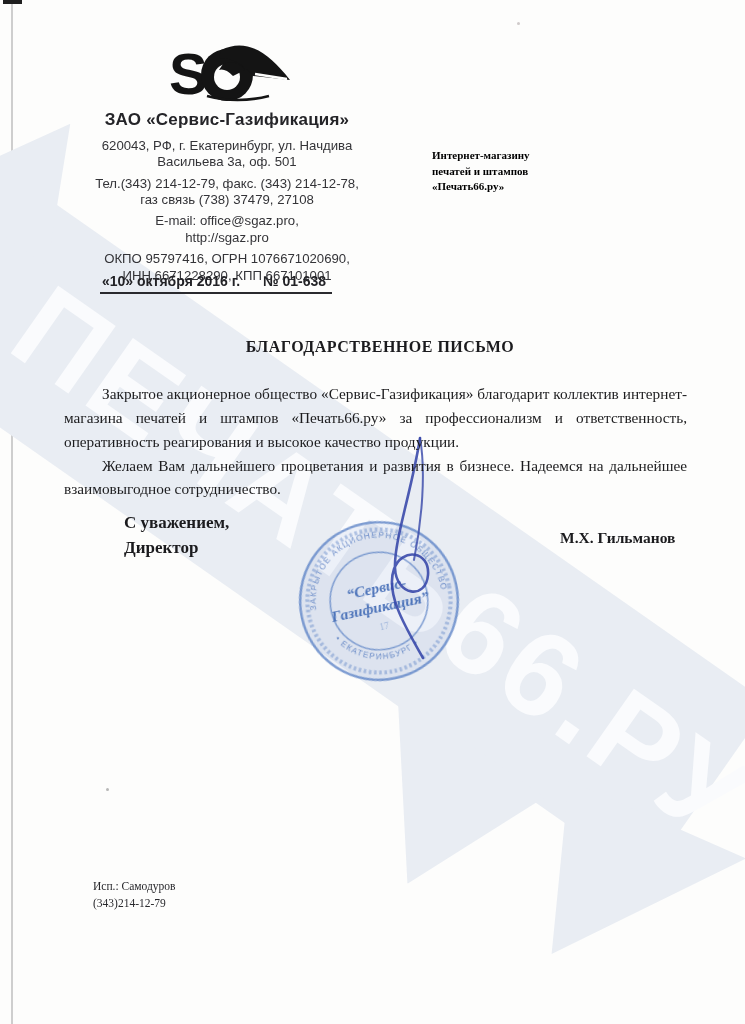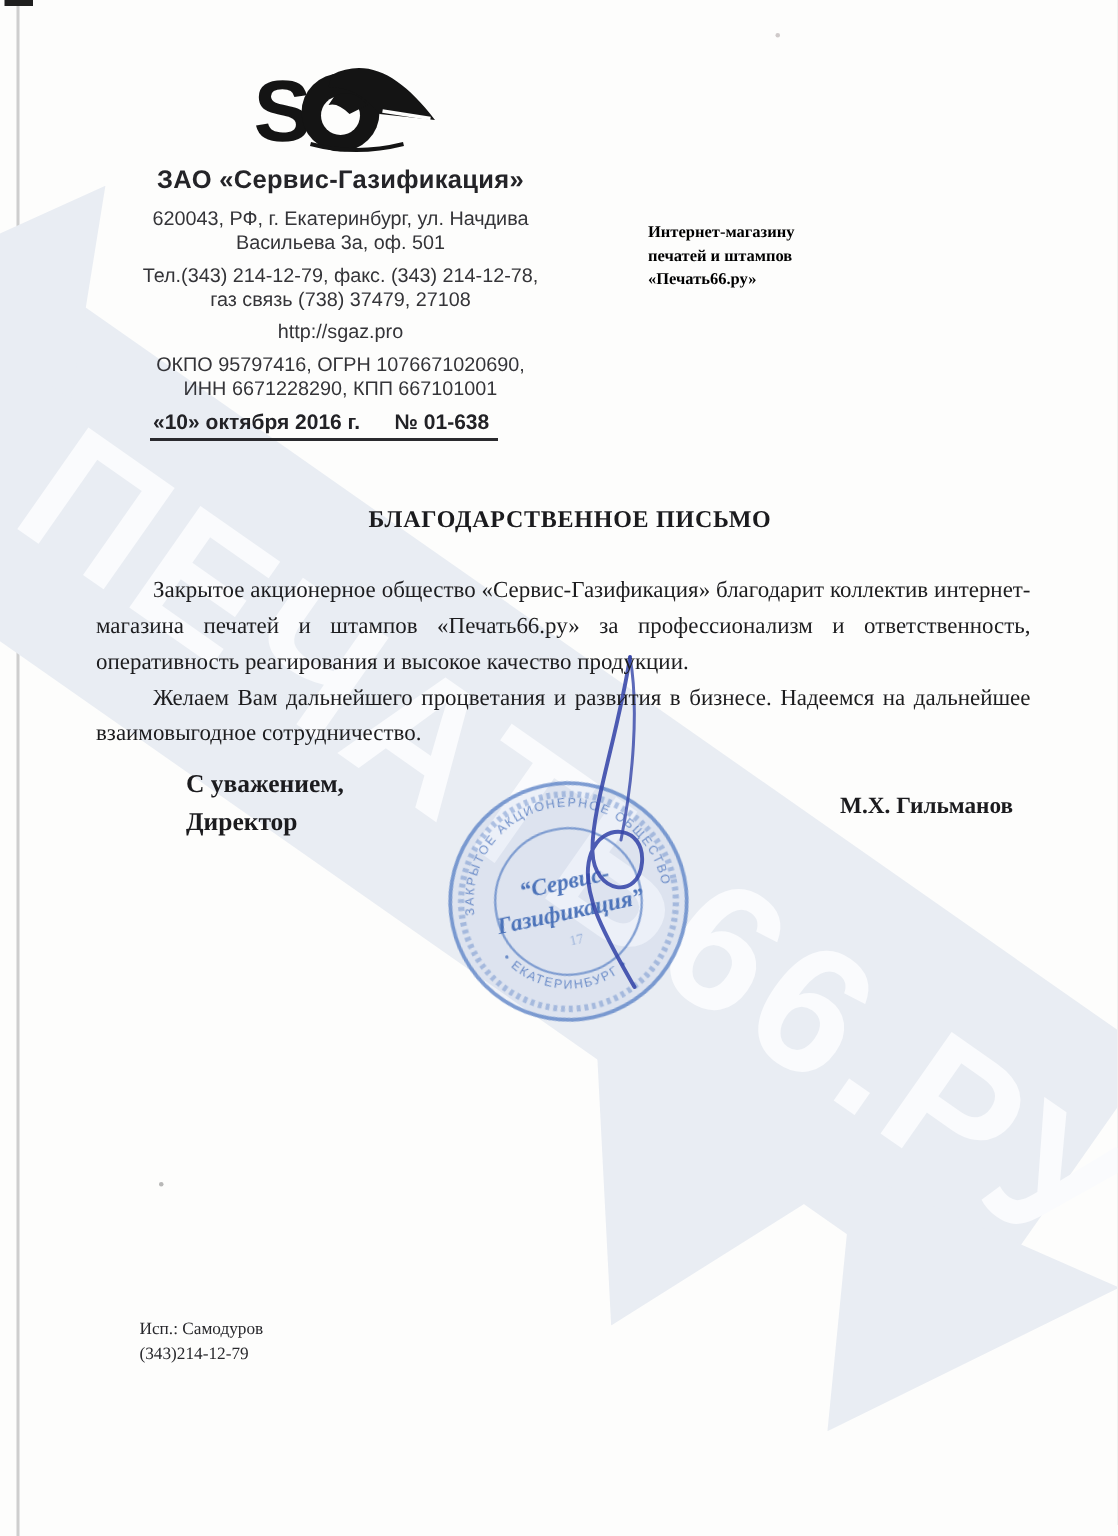--- a/index.html
+++ b/index.html
@@ -109,20 +109,21 @@
     <div class="company-name">ЗАО «Сервис-Газификация»</div>
     <div class="lh-group">
       <div>620043, РФ, г. Екатеринбург, ул. Начдива</div>
       <div>Васильева 3а, оф. 501</div>
     </div>
     <div class="lh-group">
       <div>Тел.(343) 214-12-79, факс. (343) 214-12-78,</div>
       <div>газ связь (738) 37479, 27108</div>
     </div>
     <div class="lh-group">
+      <div>E-mail: office@sgaz.pro,</div>
       <div>http://sgaz.pro</div>
     </div>
     <div class="lh-group">
       <div>ОКПО 95797416, ОГРН 1076671020690,</div>
       <div>ИНН 6671228290, КПП 667101001</div>
     </div>
   </div>
 
   <div class="dateline">
     <span class="date-part">«10» октября 2016 г.</span><span>№ 01-638</span>

